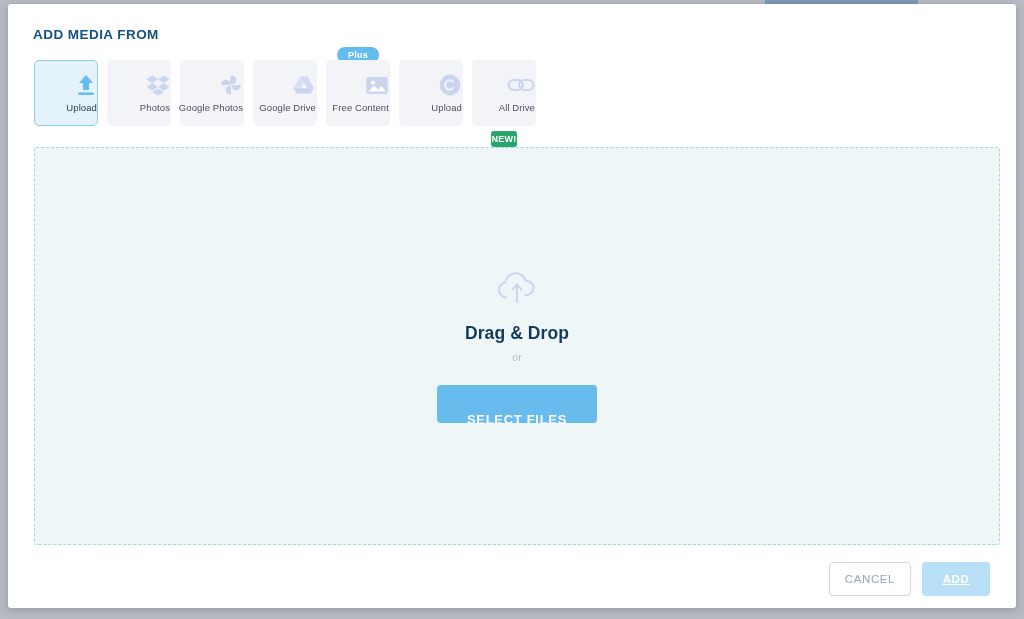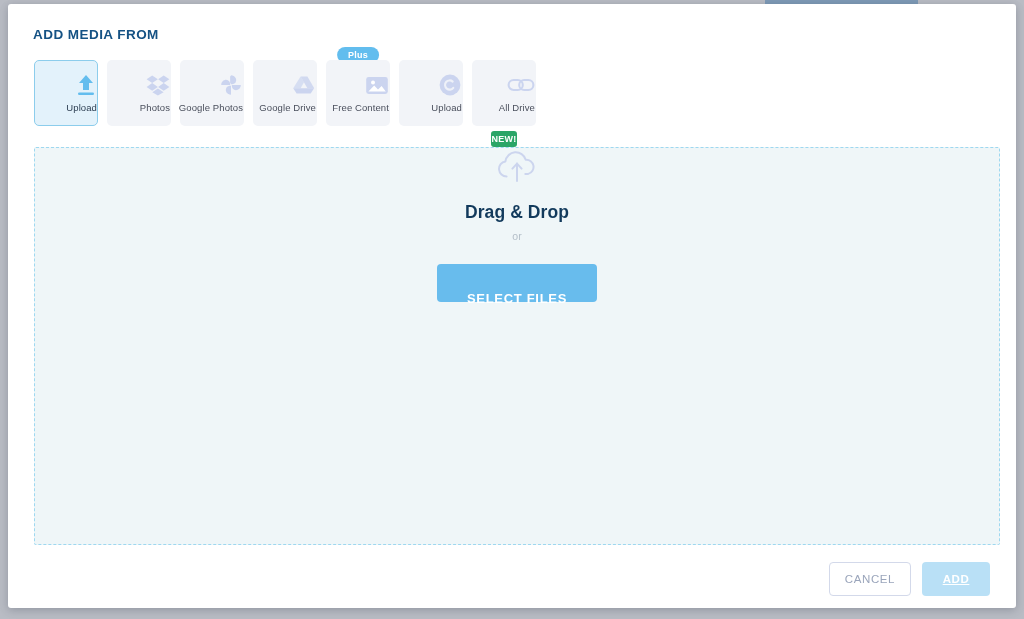--- a/index.html
+++ b/index.html
@@ -53,21 +53,21 @@
   .badge-new{
     margin-top:5px;
     background:#2aa567;color:#ffffff;font-size:9px;font-weight:bold;
     padding:3px 0;border-radius:3px;white-space:nowrap;letter-spacing:.3px;
   }
 
   
   .dropzone{
     position:absolute;left:26px;top:143px;width:964px;height:396px;
     background:#eff6f8;border:1px dashed #9ed8f0;border-radius:2px;
-    display:flex;flex-direction:column;align-items:center;
+    display:flex;flex-direction:column;align-items:center;justify-content:center;
   }
   .dz-cloud{margin-bottom:14px;}
   .dz-title{font-size:17.5px;font-weight:bold;color:#123a5c;letter-spacing:.1px;}
   .dz-or{font-size:10.5px;color:#b4bfc9;margin-top:7px;margin-bottom:22px;}
   .dz-btn{
     background:#68bced;color:#ffffff;border:none;border-radius:4px;
     padding:16px 30px;height:38px;line-height:38px;
     font-size:13px;font-weight:bold;letter-spacing:.7px;cursor:pointer;
     font-family:inherit;
   }

